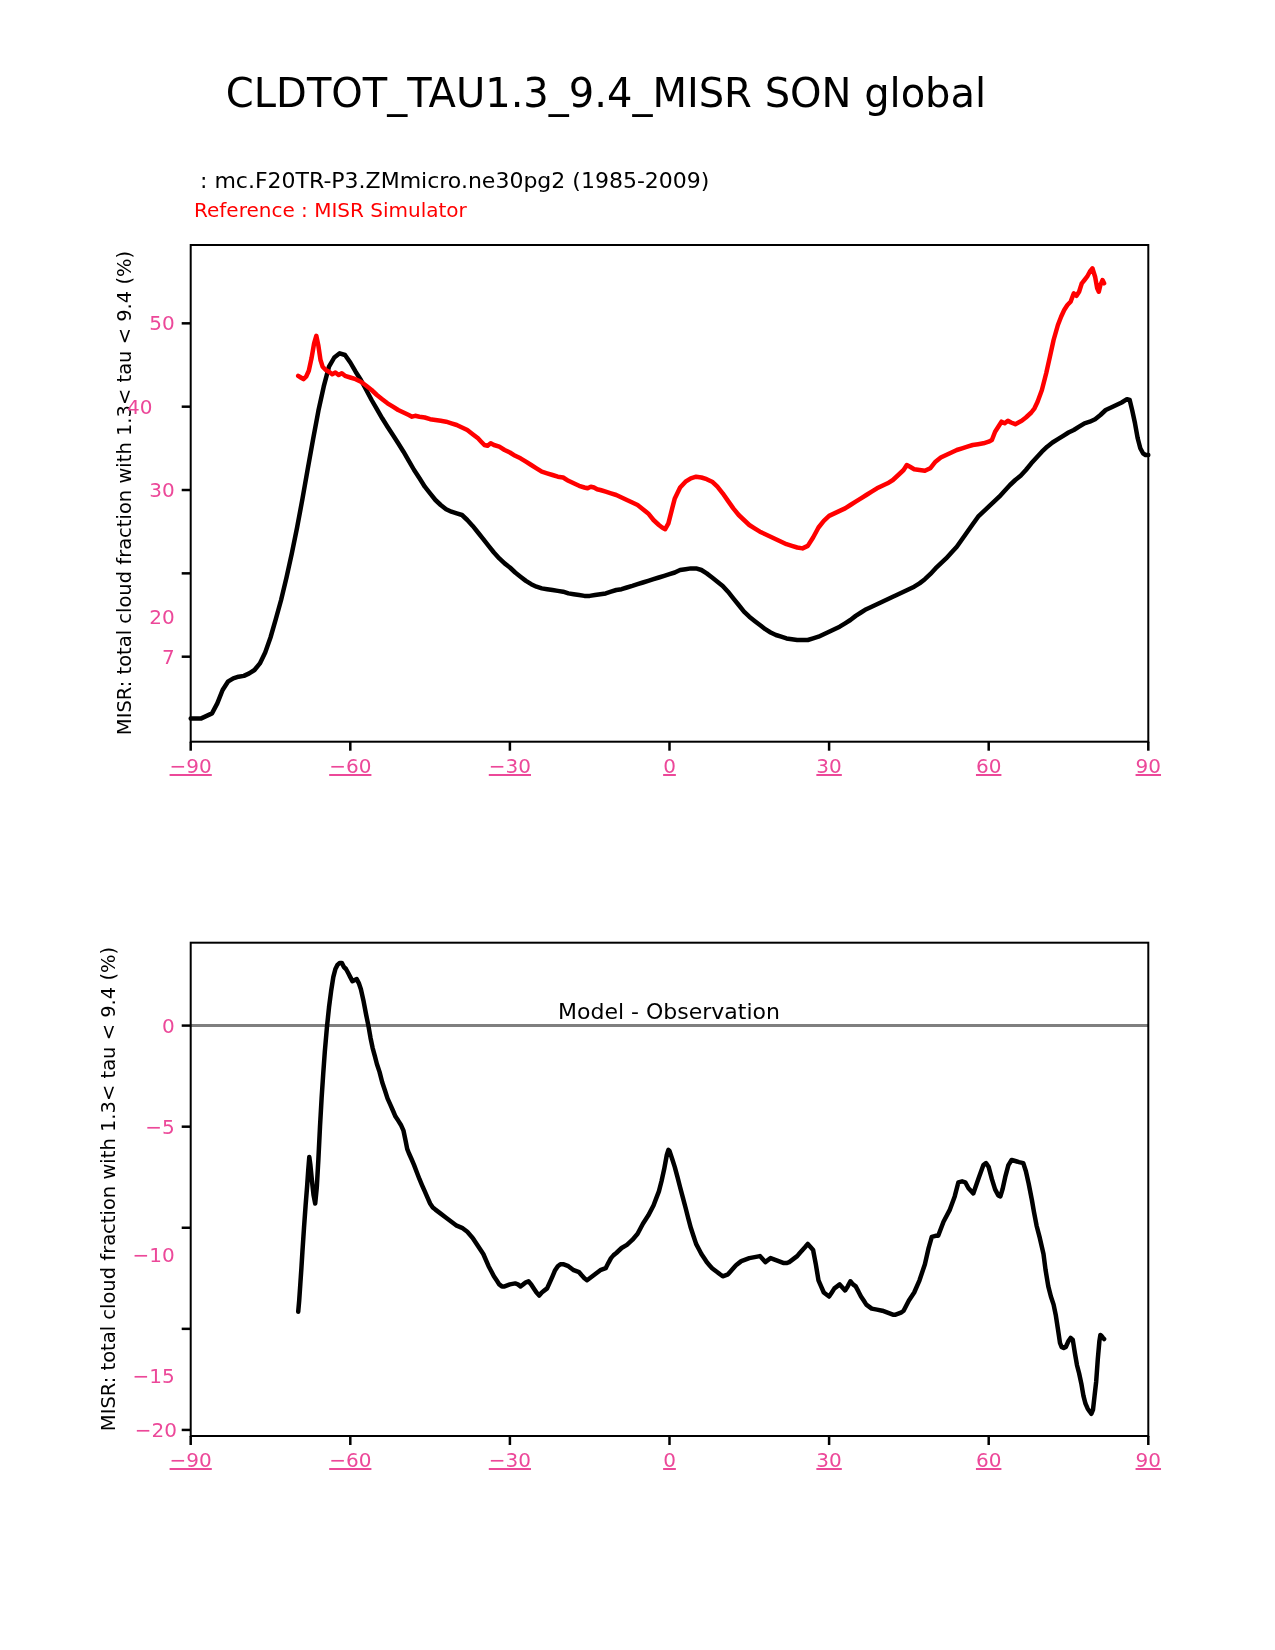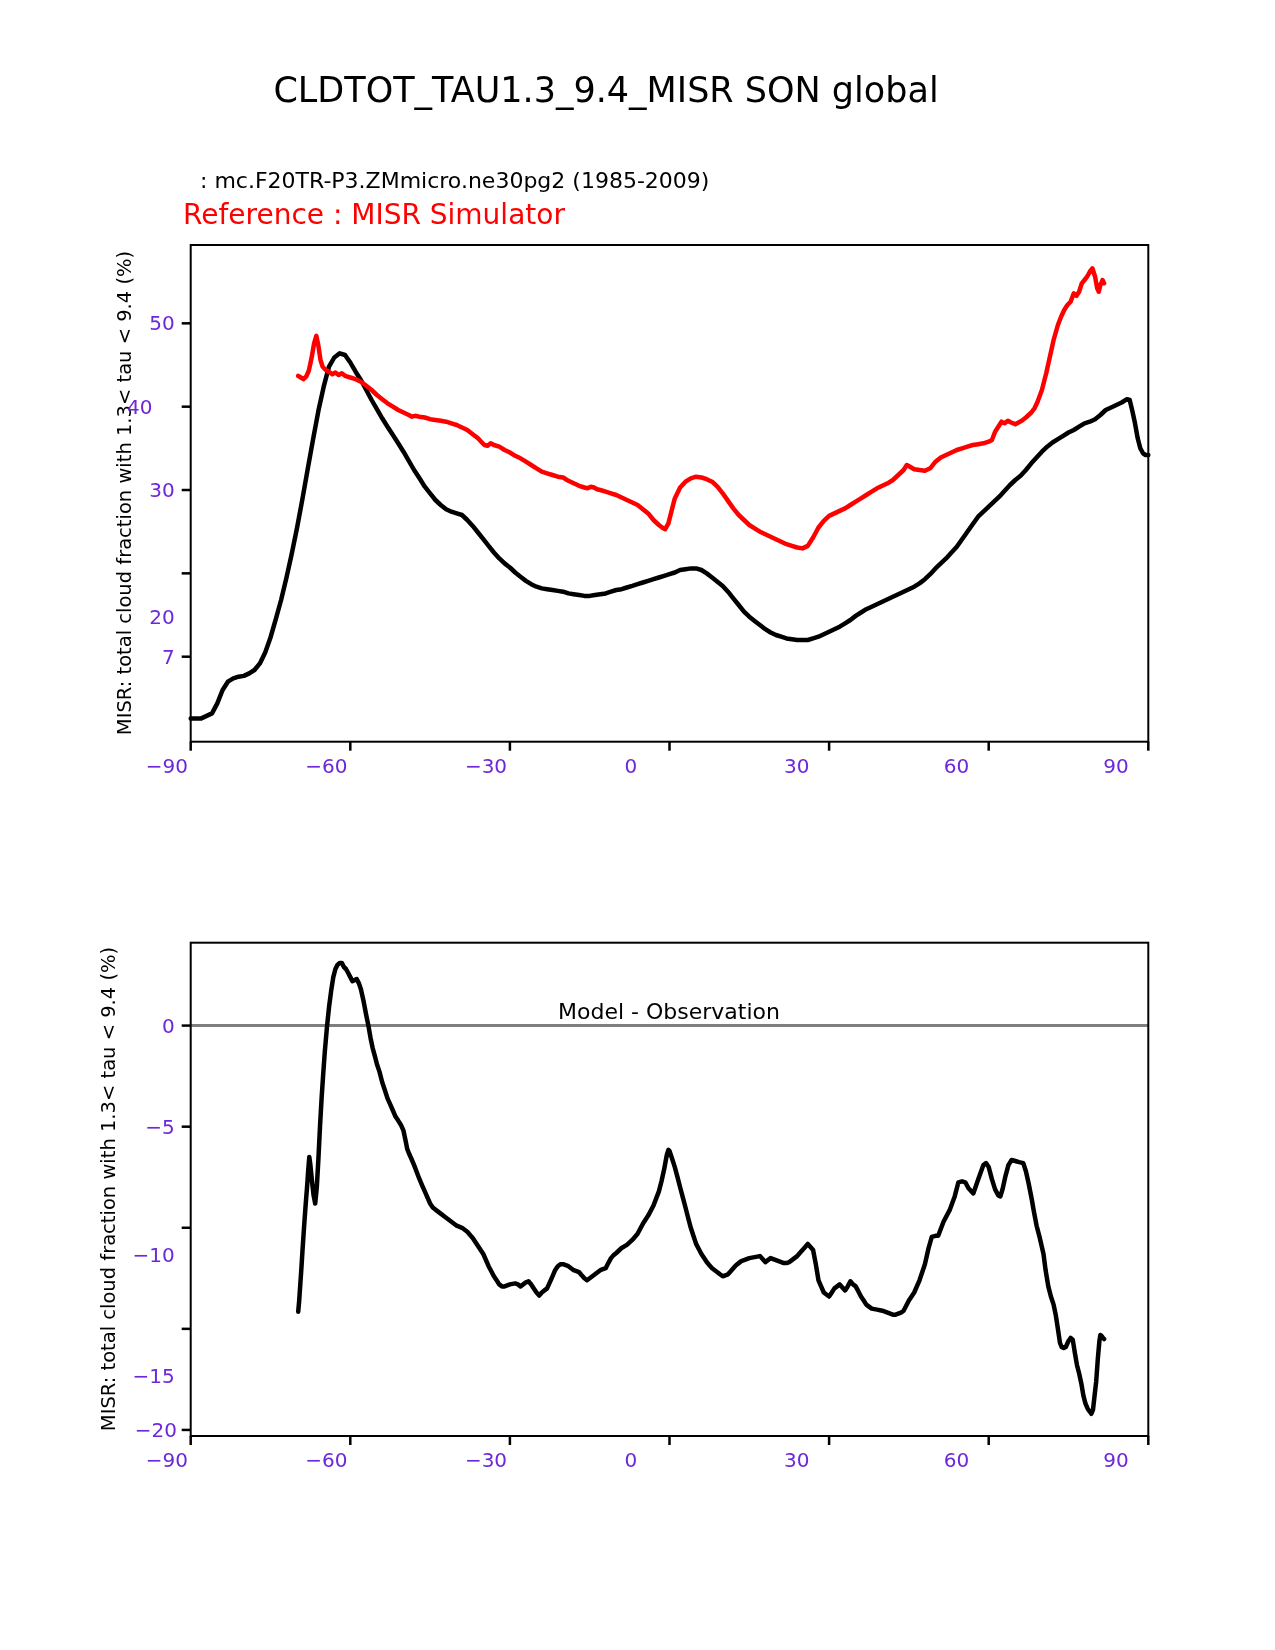--- a/index.html
+++ b/index.html
@@ -2,31 +2,31 @@
 <html><head>
 <meta charset="utf-8">
 <style>
   html,body { margin:0; padding:0; }
   body {
     width:1275px; height:1650px; position:relative;
     background:#ffffff; font-family:"DejaVu Sans", sans-serif; color:#000;
     overflow:hidden;
   }
   .abs { position:absolute; white-space:nowrap; }
-  .suptitle { left:606px; top:70px; transform:translateX(-50%); font-size:35px; }
+  .suptitle { left:606px; top:70px; transform:translateX(-50%); font-size:40px; }
   .subtitle-model { left:200px; top:168px; font-size:22px; }
-  .subtitle-ref { left:183px; top:198px; font-size:28px; }
+  .subtitle-ref { left:194px; top:198px; font-size:20px; }
   .panel-title { left:669px; top:963px; transform:translateX(-50%); font-size:22px;margin-top:36px; }
   .ylabel {
     font-size:19.5px;
     transform:translate(-50%,-50%) rotate(-90deg);
   }
-  .tick-label { position:absolute; font-size:20px; color:#6d28d9; white-space:nowrap; }
+  .tick-label { position:absolute; font-size:20px; color:#ec4899; white-space:nowrap; }
   .tick-label.ytick { text-align:right; width:70px; height:26px; line-height:26px; }
-  .tick-label.xtick { width:90px; height:26px; line-height:26px; }
+  .tick-label.xtick { text-align:center; width:90px; height:26px; line-height:26px;text-decoration:underline; }
   svg#plot-svg { position:absolute; left:0; top:0; }
 </style>
 </head>
 <body>
 
 <svg id="plot-svg" width="1275" height="1650" viewBox="0 0 1275 1650">
     <polyline points="190.7,718.4 201.3,718.4 212.0,713.4 217.3,703.4 222.6,690.0 227.9,681.7 233.3,678.4 238.6,676.7 243.9,675.9 249.2,673.4 254.5,670.0 259.9,663.4 265.2,652.5 270.5,637.5 275.8,619.2 281.1,600.0 286.5,577.5 291.8,553.4 297.1,527.5 302.4,499.2 307.7,469.2 313.1,439.2 318.4,410.8 323.7,386.7 329.0,366.7 334.3,357.5 339.7,353.3 345.0,355.0 350.3,362.5 355.6,371.7 360.9,380.0 366.3,390.0 371.6,400.0 376.9,409.2 382.2,418.3 387.5,426.7 392.9,435.0 398.2,443.3 403.5,451.7 408.8,460.8 414.1,470.0 419.5,478.3 424.8,486.7 430.1,493.3 435.4,500.0 440.7,505.0 446.1,509.2 451.4,511.7 456.7,513.4 462.0,515.0 467.3,520.0 472.7,525.9 478.0,532.5 483.3,539.2 488.6,545.9 493.9,552.5 499.3,558.4 504.6,563.4 509.9,567.5 515.2,572.5 520.5,576.7 525.9,580.9 531.2,584.2 536.5,586.7 541.8,588.4 547.1,589.2 552.5,590.0 557.8,590.9 563.1,591.7 568.4,593.4 573.7,594.2 579.1,595.0 584.4,595.9 589.7,595.9 595.0,595.0 600.3,594.2 605.7,593.4 611.0,591.7 616.3,590.0 621.6,589.2 626.9,587.5 632.3,585.9 637.6,584.2 642.9,582.5 648.2,580.9 653.5,579.2 658.9,577.5 664.2,575.9 669.5,574.2 674.8,572.5 680.1,570.0 685.5,569.2 690.8,568.4 696.1,568.4 701.4,570.0 706.7,573.4 712.1,577.5 717.4,581.7 722.7,585.9 728.0,591.7 733.3,598.4 738.7,605.0 744.0,611.7 749.3,616.7 754.6,620.9 759.9,625.0 765.3,629.2 770.6,632.5 775.9,635.0 781.2,636.7 786.5,638.4 791.9,639.2 797.2,640.0 802.5,640.0 807.8,640.0 813.1,638.4 818.5,636.7 823.8,634.2 829.1,631.7 834.4,629.2 839.7,626.7 845.1,623.4 850.4,620.0 855.7,615.9 861.0,612.5 866.3,609.2 871.7,606.7 877.0,604.2 882.3,601.7 887.6,599.2 892.9,596.7 898.3,594.2 903.6,591.7 908.9,589.2 914.2,586.7 919.5,583.4 924.9,579.2 930.2,574.2 935.5,568.4 940.8,563.4 946.1,558.4 951.5,552.5 956.8,546.7 962.1,539.2 967.4,531.7 972.7,524.2 978.1,516.7 983.4,511.7 988.7,506.7 994.0,501.7 999.3,496.7 1004.7,490.8 1010.0,485.0 1015.3,480.0 1020.6,475.8 1025.9,470.0 1031.3,463.3 1036.6,457.5 1041.9,451.7 1047.2,446.7 1052.5,442.5 1057.9,439.2 1063.2,435.8 1068.5,432.5 1073.8,430.0 1079.1,426.7 1084.5,423.3 1089.8,421.7 1095.1,419.2 1100.4,415.0 1105.7,410.0 1111.1,407.5 1116.4,405.0 1121.7,402.5 1127.0,399.2 1129.7,400.0 1132.3,410.8 1135.0,423.3 1137.7,438.3 1140.3,448.3 1143.0,453.3 1145.6,455.0 1148.3,455.0" fill="none" stroke="#000000" stroke-width="4.5" stroke-linejoin="round" stroke-linecap="round"></polyline>
     <polyline points="298.2,375.8 300.8,377.5 303.5,379.2 306.1,376.7 308.8,370.8 311.5,358.3 314.1,343.3 316.3,335.8 318.4,345.8 320.5,360.0 322.6,366.7 325.8,370.0 329.0,371.7 332.2,374.2 335.4,372.5 338.6,375.0 341.8,373.3 345.0,375.8 350.3,377.5 355.6,379.2 360.9,381.7 366.3,385.8 371.6,390.0 376.9,395.0 382.2,399.2 387.5,403.3 392.9,406.7 398.2,410.0 403.5,412.5 408.8,415.0 412.0,416.7 415.2,415.8 419.5,416.7 424.8,417.5 430.1,419.2 435.4,420.0 440.7,420.8 446.1,421.7 451.4,423.3 456.7,425.0 462.0,427.5 467.3,430.0 472.7,434.2 478.0,438.3 481.2,441.7 484.4,445.0 487.6,445.8 490.7,443.3 493.9,445.0 499.3,446.7 504.6,450.0 509.9,452.5 515.2,455.8 520.5,458.3 525.9,461.7 531.2,465.0 536.5,468.3 541.8,471.7 547.1,473.3 552.5,475.0 557.8,476.7 563.1,477.5 568.4,480.8 573.7,483.3 579.1,485.8 584.4,487.5 587.6,488.3 590.8,486.7 594.0,487.5 597.1,489.2 600.3,490.0 605.7,491.7 611.0,493.3 616.3,495.0 621.6,497.5 626.9,500.0 632.3,502.5 637.6,505.0 642.9,509.2 648.2,513.4 653.5,520.0 658.9,525.0 662.1,527.5 665.2,529.2 668.4,523.4 672.2,508.4 674.8,498.4 680.1,487.5 685.5,481.7 690.8,478.3 696.1,476.7 701.4,477.5 706.7,479.2 712.1,481.7 717.4,486.7 722.7,493.3 728.0,500.9 733.3,508.4 738.7,515.0 744.0,520.0 749.3,525.0 754.6,528.4 759.9,531.7 765.3,534.2 770.6,536.7 775.9,539.2 781.2,541.7 786.5,544.2 791.9,545.9 797.2,547.5 802.5,548.4 807.8,545.9 813.1,537.5 818.5,527.5 823.8,520.9 829.1,515.9 834.4,513.4 839.7,510.9 845.1,508.4 850.4,505.0 855.7,501.7 861.0,498.4 866.3,495.0 871.7,491.7 877.0,488.3 882.3,485.8 887.6,483.3 892.9,480.0 898.3,475.0 903.6,470.0 906.8,465.0 910.0,466.7 914.2,469.2 919.5,470.0 924.9,470.8 930.2,468.3 935.5,461.7 940.8,457.5 946.1,455.0 951.5,452.5 956.8,450.0 962.1,448.3 967.4,446.7 972.7,445.0 978.1,444.2 983.4,443.3 988.7,441.7 991.9,440.0 995.1,431.7 998.3,426.7 1001.5,421.7 1004.7,423.3 1007.9,420.8 1011.0,422.5 1015.3,424.2 1018.5,422.5 1021.7,420.8 1025.9,417.5 1031.3,412.5 1034.5,408.3 1037.6,401.7 1041.9,390.0 1046.2,373.3 1049.9,356.7 1053.6,340.0 1057.9,325.0 1061.1,316.7 1064.2,310.0 1067.4,305.0 1070.6,301.7 1073.8,293.3 1076.5,295.8 1079.1,291.7 1081.8,283.3 1084.5,280.0 1087.1,276.7 1089.8,271.7 1092.4,268.3 1095.1,276.7 1097.2,288.3 1098.8,291.7 1100.4,285.0 1102.5,280.0 1104.1,283.3" fill="none" stroke="#ff0000" stroke-width="4.5" stroke-linejoin="round" stroke-linecap="round"></polyline>
     <rect x="190.7" y="245" width="957.6" height="496.7" fill="none" stroke="#000000" stroke-width="2"></rect>
     <line x1="190.7" y1="741.7" x2="190.7" y2="750.7" stroke="#000" stroke-width="2.5"></line>

